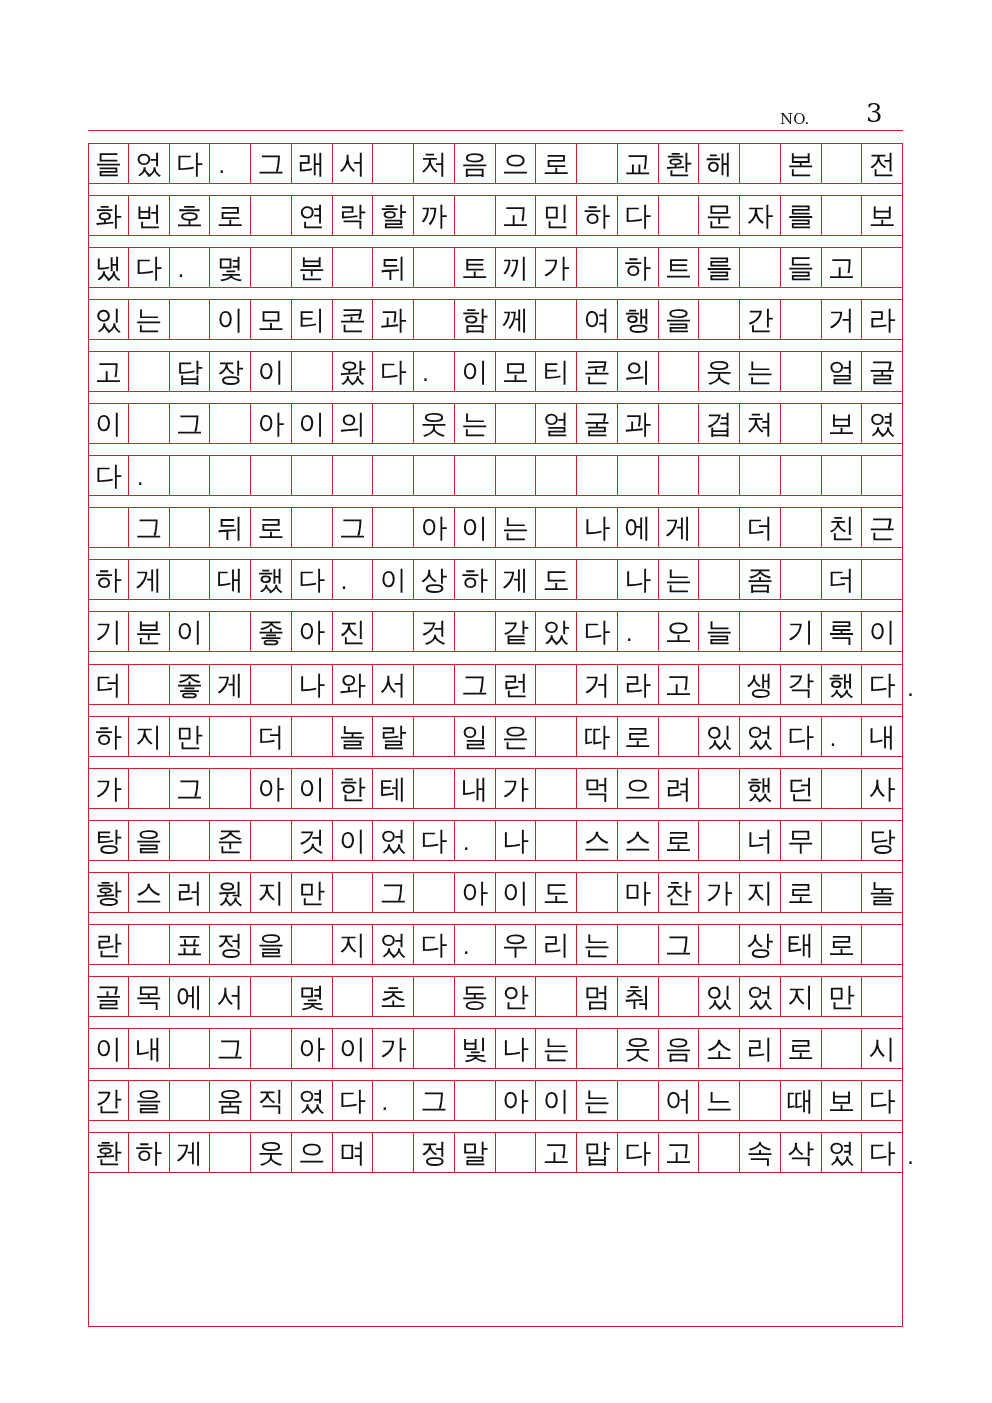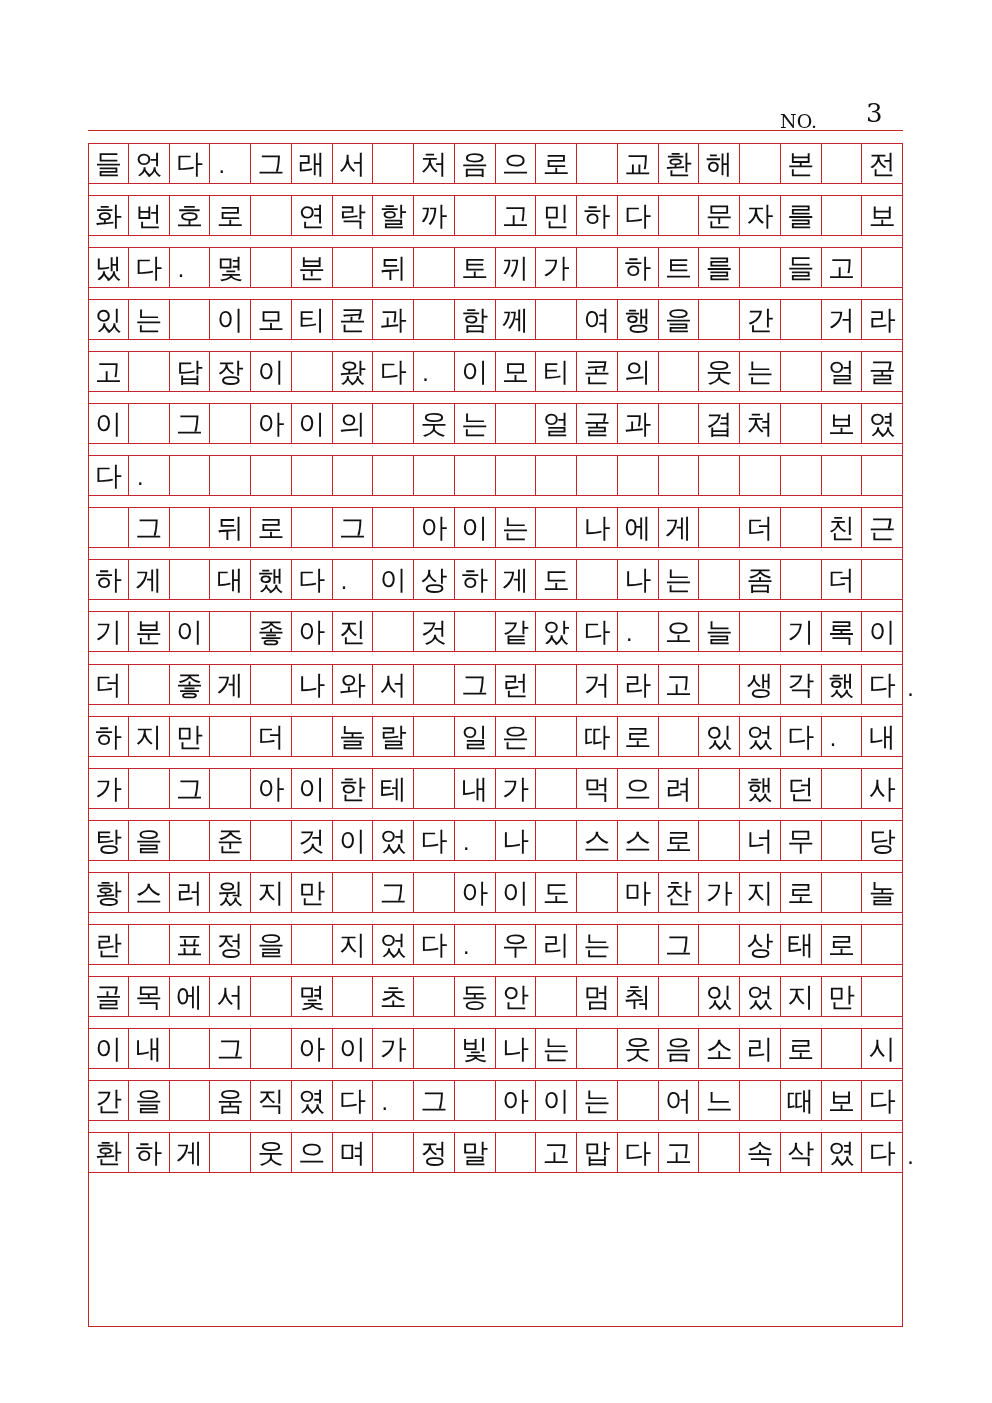--- a/index.html
+++ b/index.html
@@ -1,20 +1,20 @@
 <!DOCTYPE html>
 <html style="--grid: #c8232b;"><head>
 <meta charset="utf-8">
 <style>
   html, body { margin: 0; padding: 0; background: #ffffff; }
   body { width: 992px; height: 1403px; position: relative; overflow: hidden;
          font-family: "DejaVu Sans", "Liberation Sans", sans-serif; }
   .page { position: absolute; left: 0; top: 0; width: 992px; height: 1403px; background: #fff; }
   .header-no { position: absolute; left: 780px; top: 110px; font-family: "DejaVu Serif", "Liberation Serif", serif;
-               font-size: 19px; color: #111; letter-spacing: 0px; }
+               font-size: 15px; color: #111; letter-spacing: 0px; }
   .header-num { position: absolute; left: 866px; top: 98px; font-family: "DejaVu Serif", "Liberation Serif", serif;
                 font-size: 26px; color: #111; }
   .top-rule { position: absolute; left: 88px; top: 130px; width: 815px; height: 0; border-top: 1px solid var(--grid); }
   .frame { position: absolute; left: 88px; top: 143px; width: 815px; height: 1184px;
            border: 1px solid var(--grid); box-sizing: border-box; }
   .row { position: absolute; left: 88px; width: 815px; height: 41px; box-sizing: border-box;
          border-top: 1px solid var(--grid); border-bottom: 1px solid var(--grid); display: flex; }
   .cell { width: 40.75px; height: 39px; box-sizing: border-box; border-right: 1px solid var(--grid);
           display: flex; align-items: center; justify-content: center;
           font-size: 27px; color: #111; line-height: 1; position: relative; }

